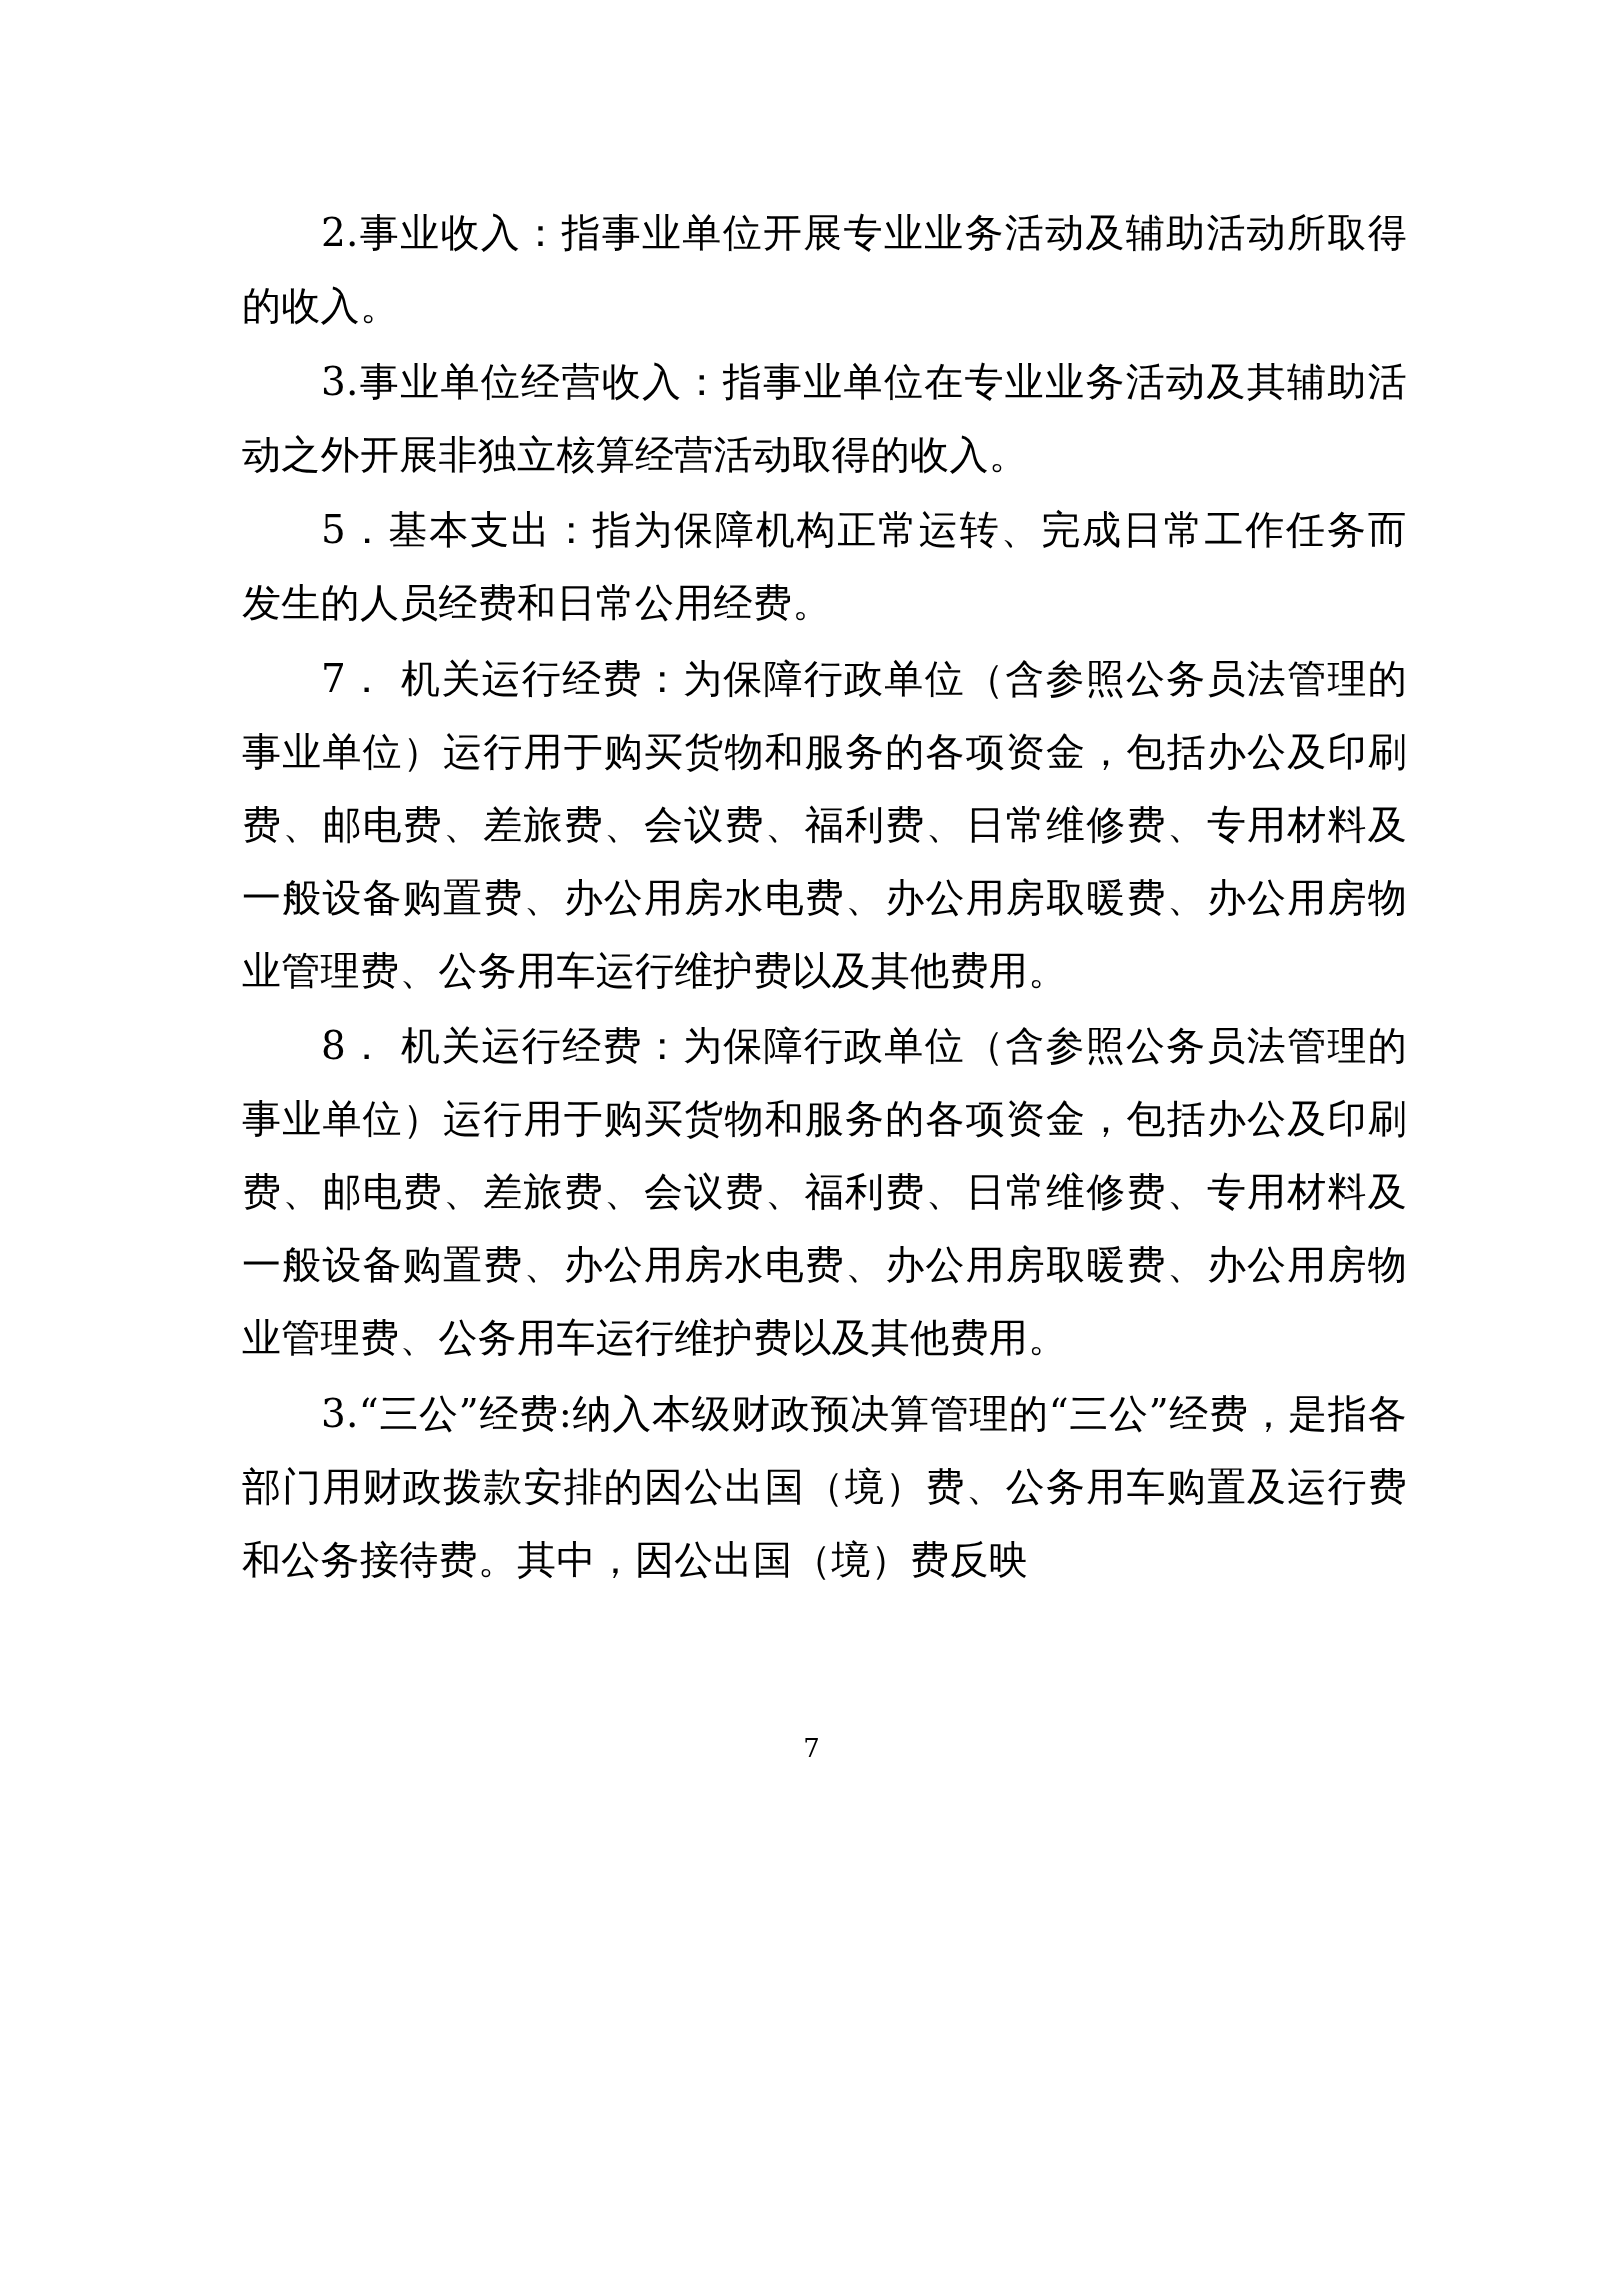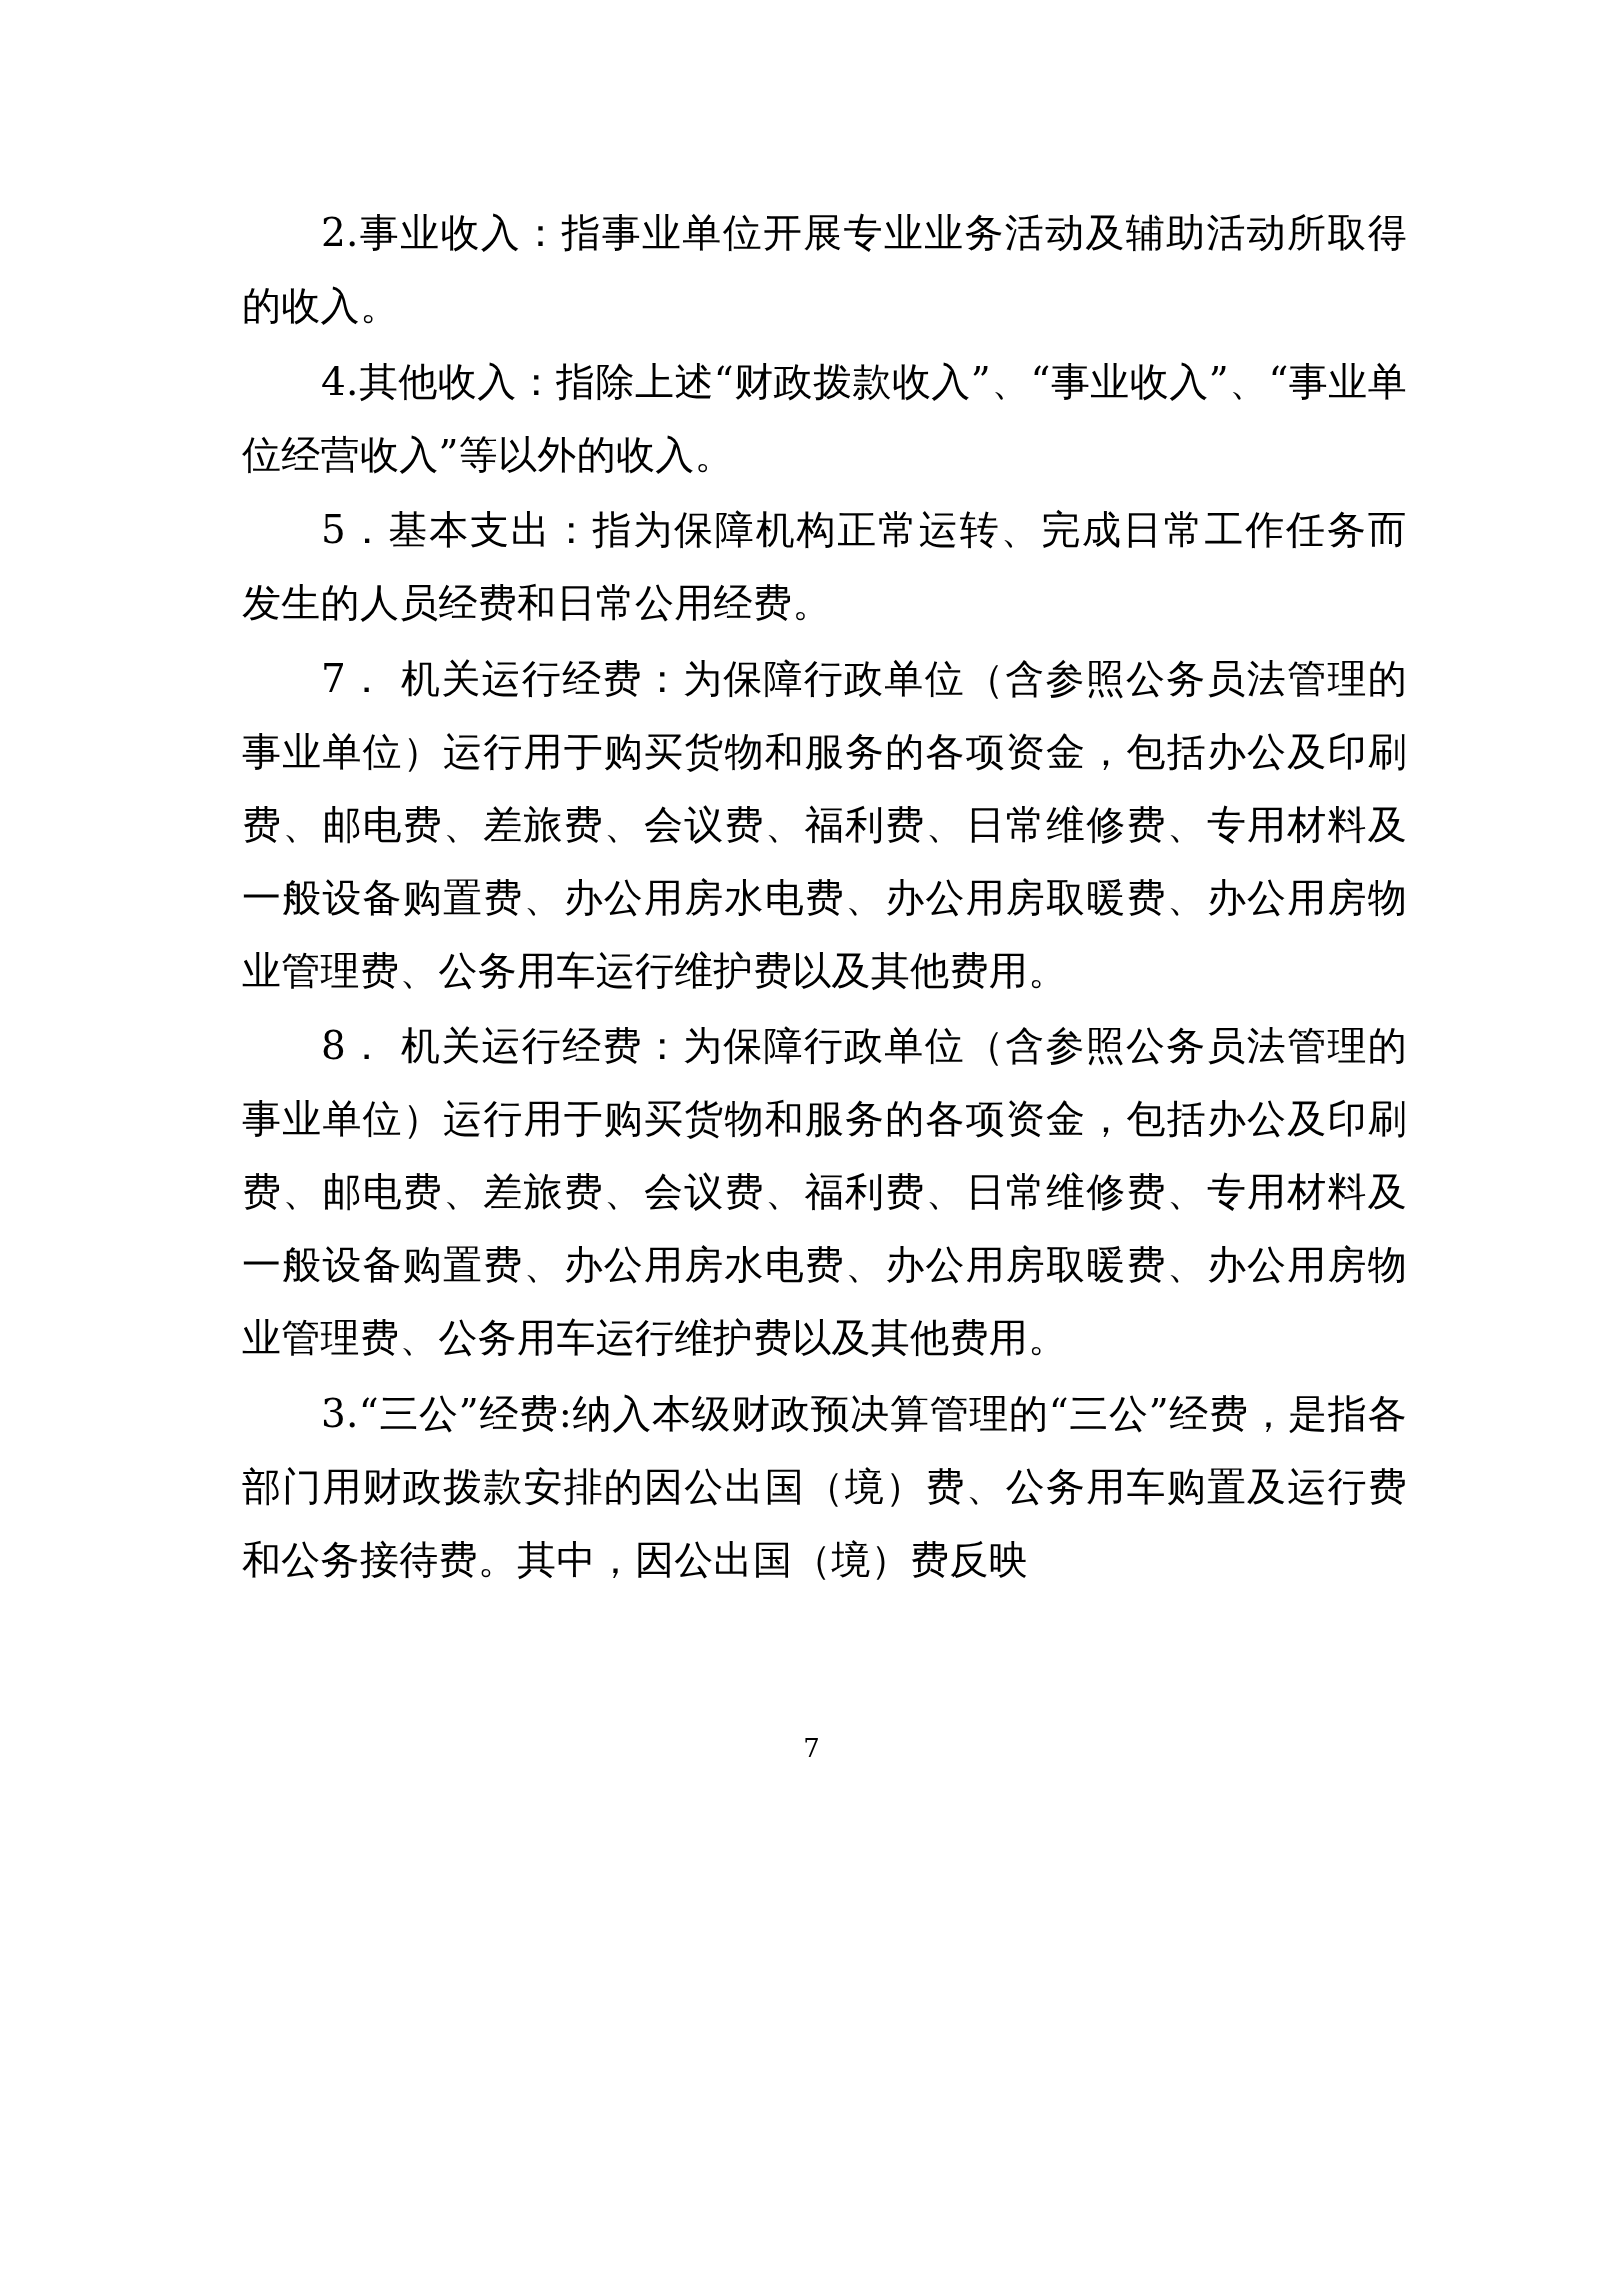--- a/index.html
+++ b/index.html
@@ -44,21 +44,21 @@
     font-size: 26px;
     font-family: "DejaVu Serif", "Liberation Serif", serif;
   }
 </style>
 </head>
 <body>
 
 <div class="page">
   <div class="body-text">
     <p class="para">2.事业收入：指事业单位开展专业业务活动及辅助活动所取得的收入。</p>
-    <p class="para">4.其他收入：指除上述“财政拨款收入”、“事业收入”、“事业单位经营收入”等以外的收入。</p>
+    <p class="para">3.事业单位经营收入：指事业单位在专业业务活动及其辅助活动之外开展非独立核算经营活动取得的收入。</p>
     <p class="para">5．基本支出：指为保障机构正常运转、完成日常工作任务而发生的人员经费和日常公用经费。</p>
     <p class="para">7． 机关运行经费：为保障行政单位（含参照公务员法管理的事业单位）运行用于购买货物和服务的各项资金，包括办公及印刷费、邮电费、差旅费、会议费、福利费、日常维修费、专用材料及一般设备购置费、办公用房水电费、办公用房取暖费、办公用房物业管理费、公务用车运行维护费以及其他费用。</p>
     <p class="para">8． 机关运行经费：为保障行政单位（含参照公务员法管理的事业单位）运行用于购买货物和服务的各项资金，包括办公及印刷费、邮电费、差旅费、会议费、福利费、日常维修费、专用材料及一般设备购置费、办公用房水电费、办公用房取暖费、办公用房物业管理费、公务用车运行维护费以及其他费用。</p>
     <p class="para">3.“三公”经费:纳入本级财政预决算管理的“三公”经费，是指各部门用财政拨款安排的因公出国（境）费、公务用车购置及运行费和公务接待费。其中，因公出国（境）费反映</p>
   </div>
   <div class="page-number">7</div>
 </div>
 
 
 </body></html>

